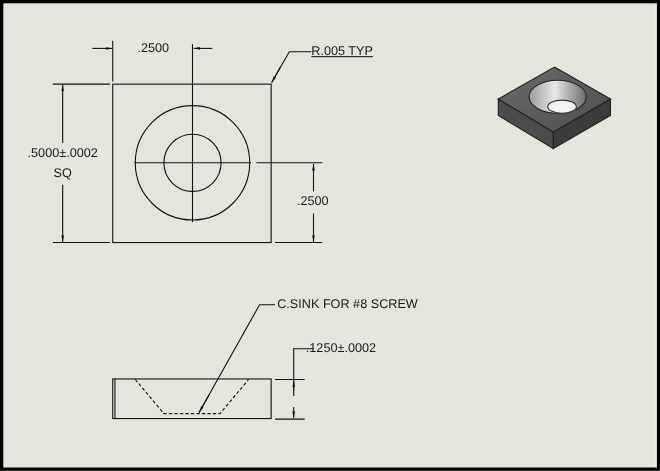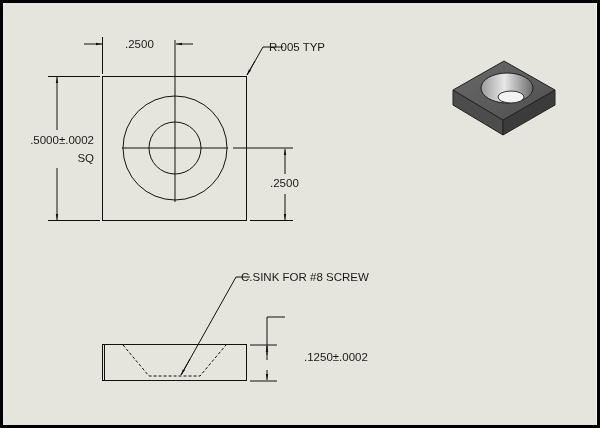--- a/index.html
+++ b/index.html
@@ -13,21 +13,21 @@
     .sheet {
       position: absolute; left: 3px; top: 3px; width: 593px; height: 422px;
       background: #e5e5dd;
       border-right: 1px solid #f4f4ee;
     }
     svg.drawing { position: absolute; left: 0; top: 0; }
     .lbl {
       position: absolute; font-size: 11.5px; color: #1a1a1a; white-space: nowrap;
       line-height: 13px;
     }
-    .center { text-align: right; }
+    .center { text-align: center; }
   </style>
 </head>
 <body>
 
 <div class="sheet"></div>
 
 <svg class="drawing" width="600" height="428" viewBox="0 0 600 428">
   <defs>
     <marker id="arr" viewBox="0 0 10 10" refX="10" refY="5" markerWidth="6" markerHeight="6" orient="auto-start-reverse">
       <path d="M0,3 L10,5 L0,7 z" fill="#111"></path>
@@ -90,18 +90,18 @@
   <g>
     <polygon points="453,90 503,120 503,135 453,105" fill="#4c4c4c" stroke="#222" stroke-width="1"></polygon>
     <polygon points="503,120 555,90 555,105 503,135" fill="#3b3b3b" stroke="#222" stroke-width="1"></polygon>
     <polygon points="504,61 555,90 503,120 453,90" fill="url(#topface)" stroke="#222" stroke-width="1"></polygon>
     <ellipse cx="507" cy="88" rx="26" ry="15" fill="url(#cone)" stroke="#222" stroke-width="1"></ellipse>
     <ellipse cx="511" cy="97" rx="13" ry="6" fill="#f2f2f2" stroke="#333" stroke-width="1"></ellipse>
   </g>
 </svg>
 
 <div class="lbl" style="left:125px; top:38px;">.2500</div>
-<div class="lbl" style="left:269px; top:41px;">R.005 TYP</div>
+<div class="lbl" style="left:283px; top:41px;text-decoration:underline;">R.005 TYP</div>
 <div class="lbl center" style="left:20px; top:134px; width:74px;">.5000±.0002</div>
 <div class="lbl center" style="left:20px; top:152px; width:74px;">SQ</div>
 <div class="lbl" style="left:270px; top:177px;">.2500</div>
-<div class="lbl" style="left:241px; top:271px;">C.SINK FOR #8 SCREW</div>
-<div class="lbl" style="left:304px; top:311px;margin-top:40px;">.1250±.0002</div>
+<div class="lbl" style="left:252px; top:271px;">C.SINK FOR #8 SCREW</div>
+<div class="lbl" style="left:278px; top:311px;">.1250±.0002</div>
 
 </body></html>

